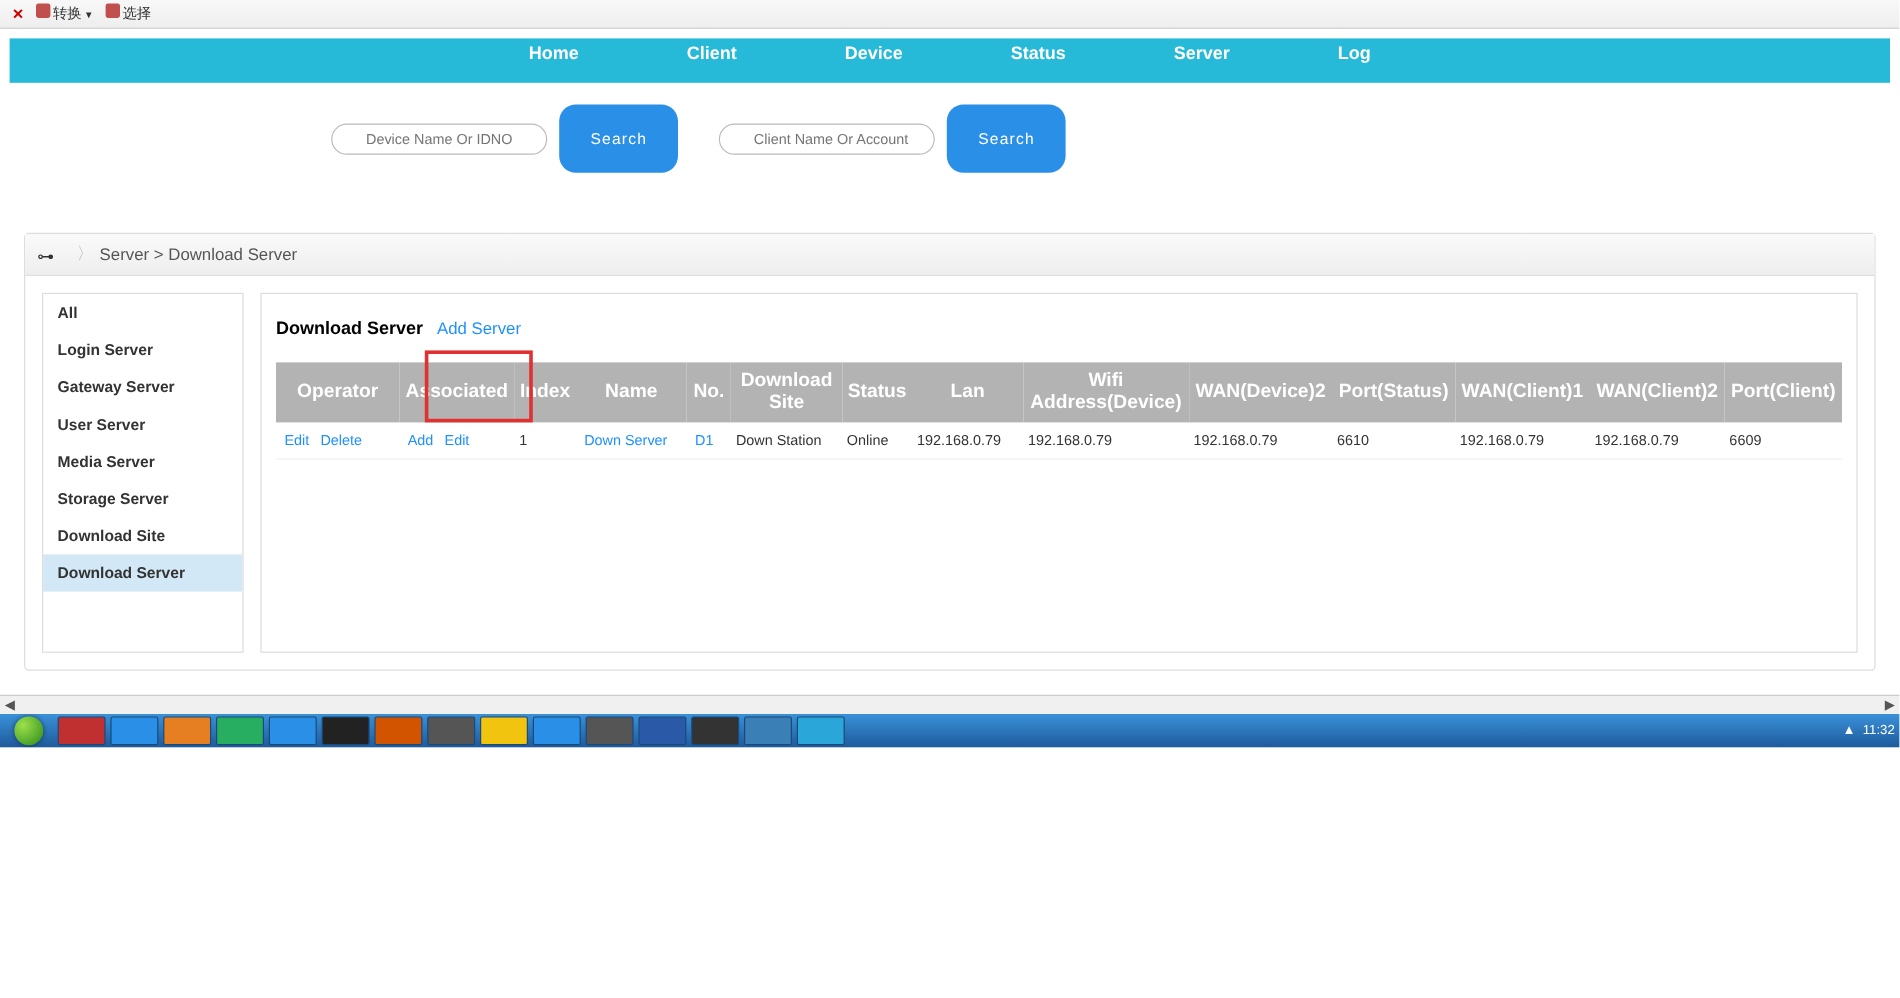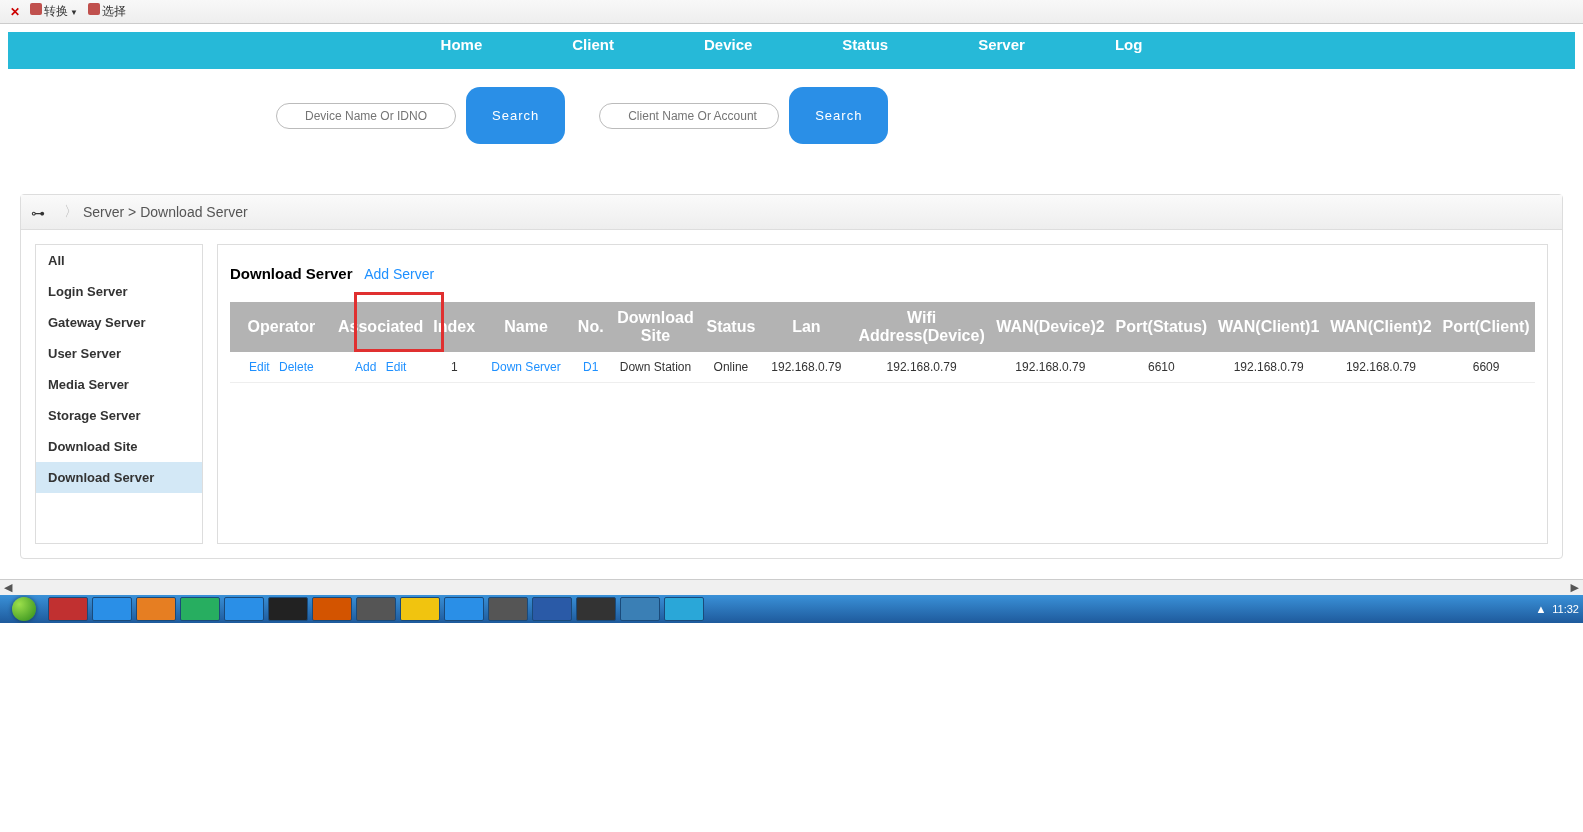--- a/index.html
+++ b/index.html
@@ -42,21 +42,21 @@
 .sidebar li.active { background: #d3e8f6; }
 
 
 .main-panel { flex: 1; border: 1px solid #ddd; background: #fff; padding: 20px 12px; min-height: 300px; }
 .panel-title { font-size: 15px; font-weight: bold; display: inline-block; margin-right: 8px; }
 .panel-add { color: #1e90ff; font-size: 14px; font-weight: normal; text-decoration: none; }
 
 
 .data-table { width: 100%; border-collapse: collapse; margin-top: 20px; font-size: 12px; }
 .data-table th { background: #b3b3b3; color: #fff; font-weight: bold; padding: 7px 4px; text-align: center; font-size: 16px; }
-.data-table td { padding: 8px 4px; text-align: center; border-bottom: 1px solid #eee; color: #333; margin-top: 35px; }
+.data-table td { padding: 8px 4px; border-bottom: 1px solid #eee; color: #333; margin-top: 35px; }
 .data-table td a { color: #1e90ff; text-decoration: none; margin: 0 3px; }
 .red-box { position: absolute; border: 3px solid #e03030; pointer-events: none; }
 
 
 .pagination { margin-top: 16px; font-size: 13px; display: flex; align-items: center; gap: 10px; flex-wrap: wrap; }
 .pagination a { color: #1e90ff; text-decoration: none; }
 .pagination input[type="text"] { width: 24px; height: 20px; text-align: center; border: 1px solid #888; }
 .pagination button { height: 22px; padding: 0 5px; border: 1px solid #888; background: #f0f0f0; cursor: pointer; }
 .pagination select { height: 22px; width: 56px; border: 1px solid #888; }
 

